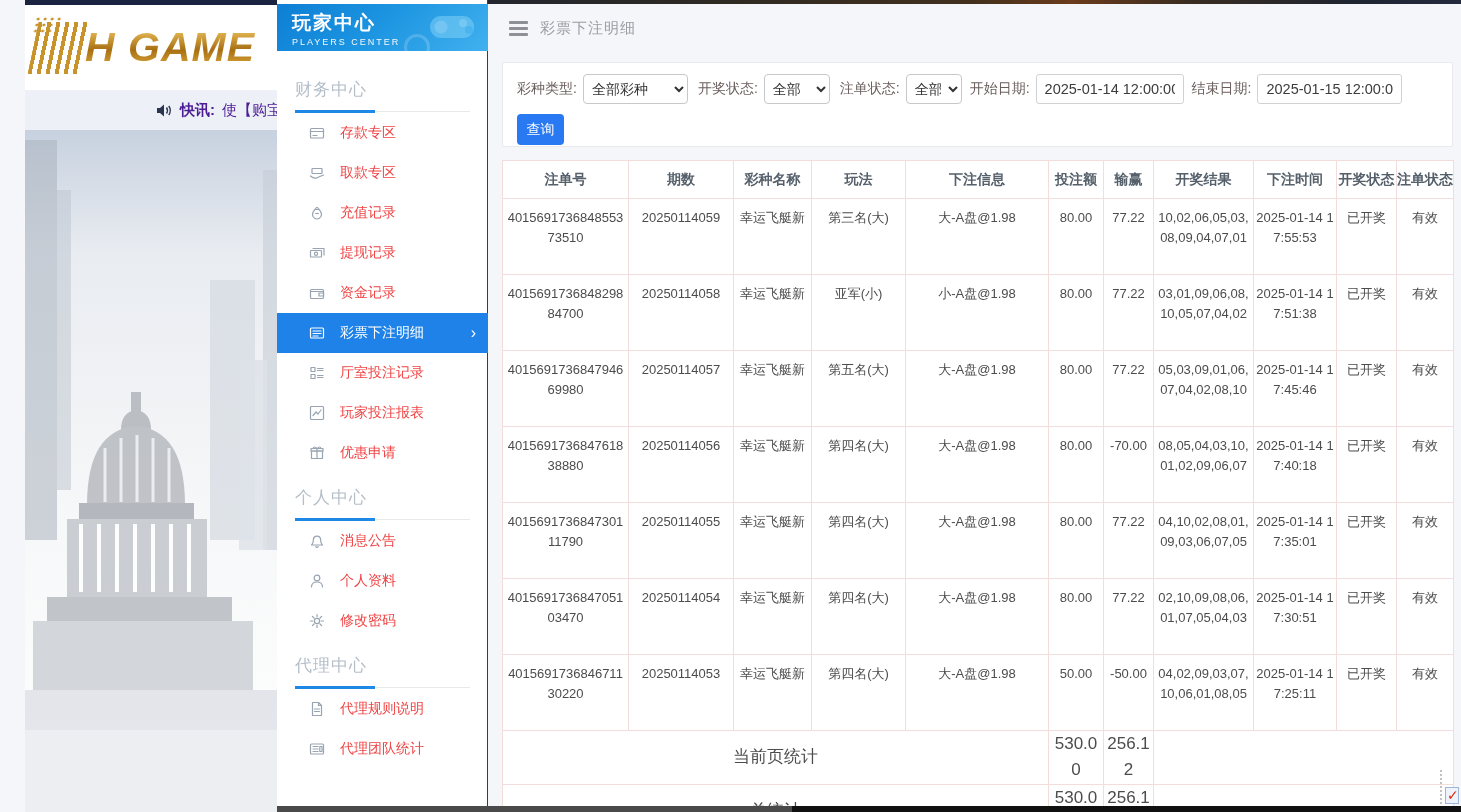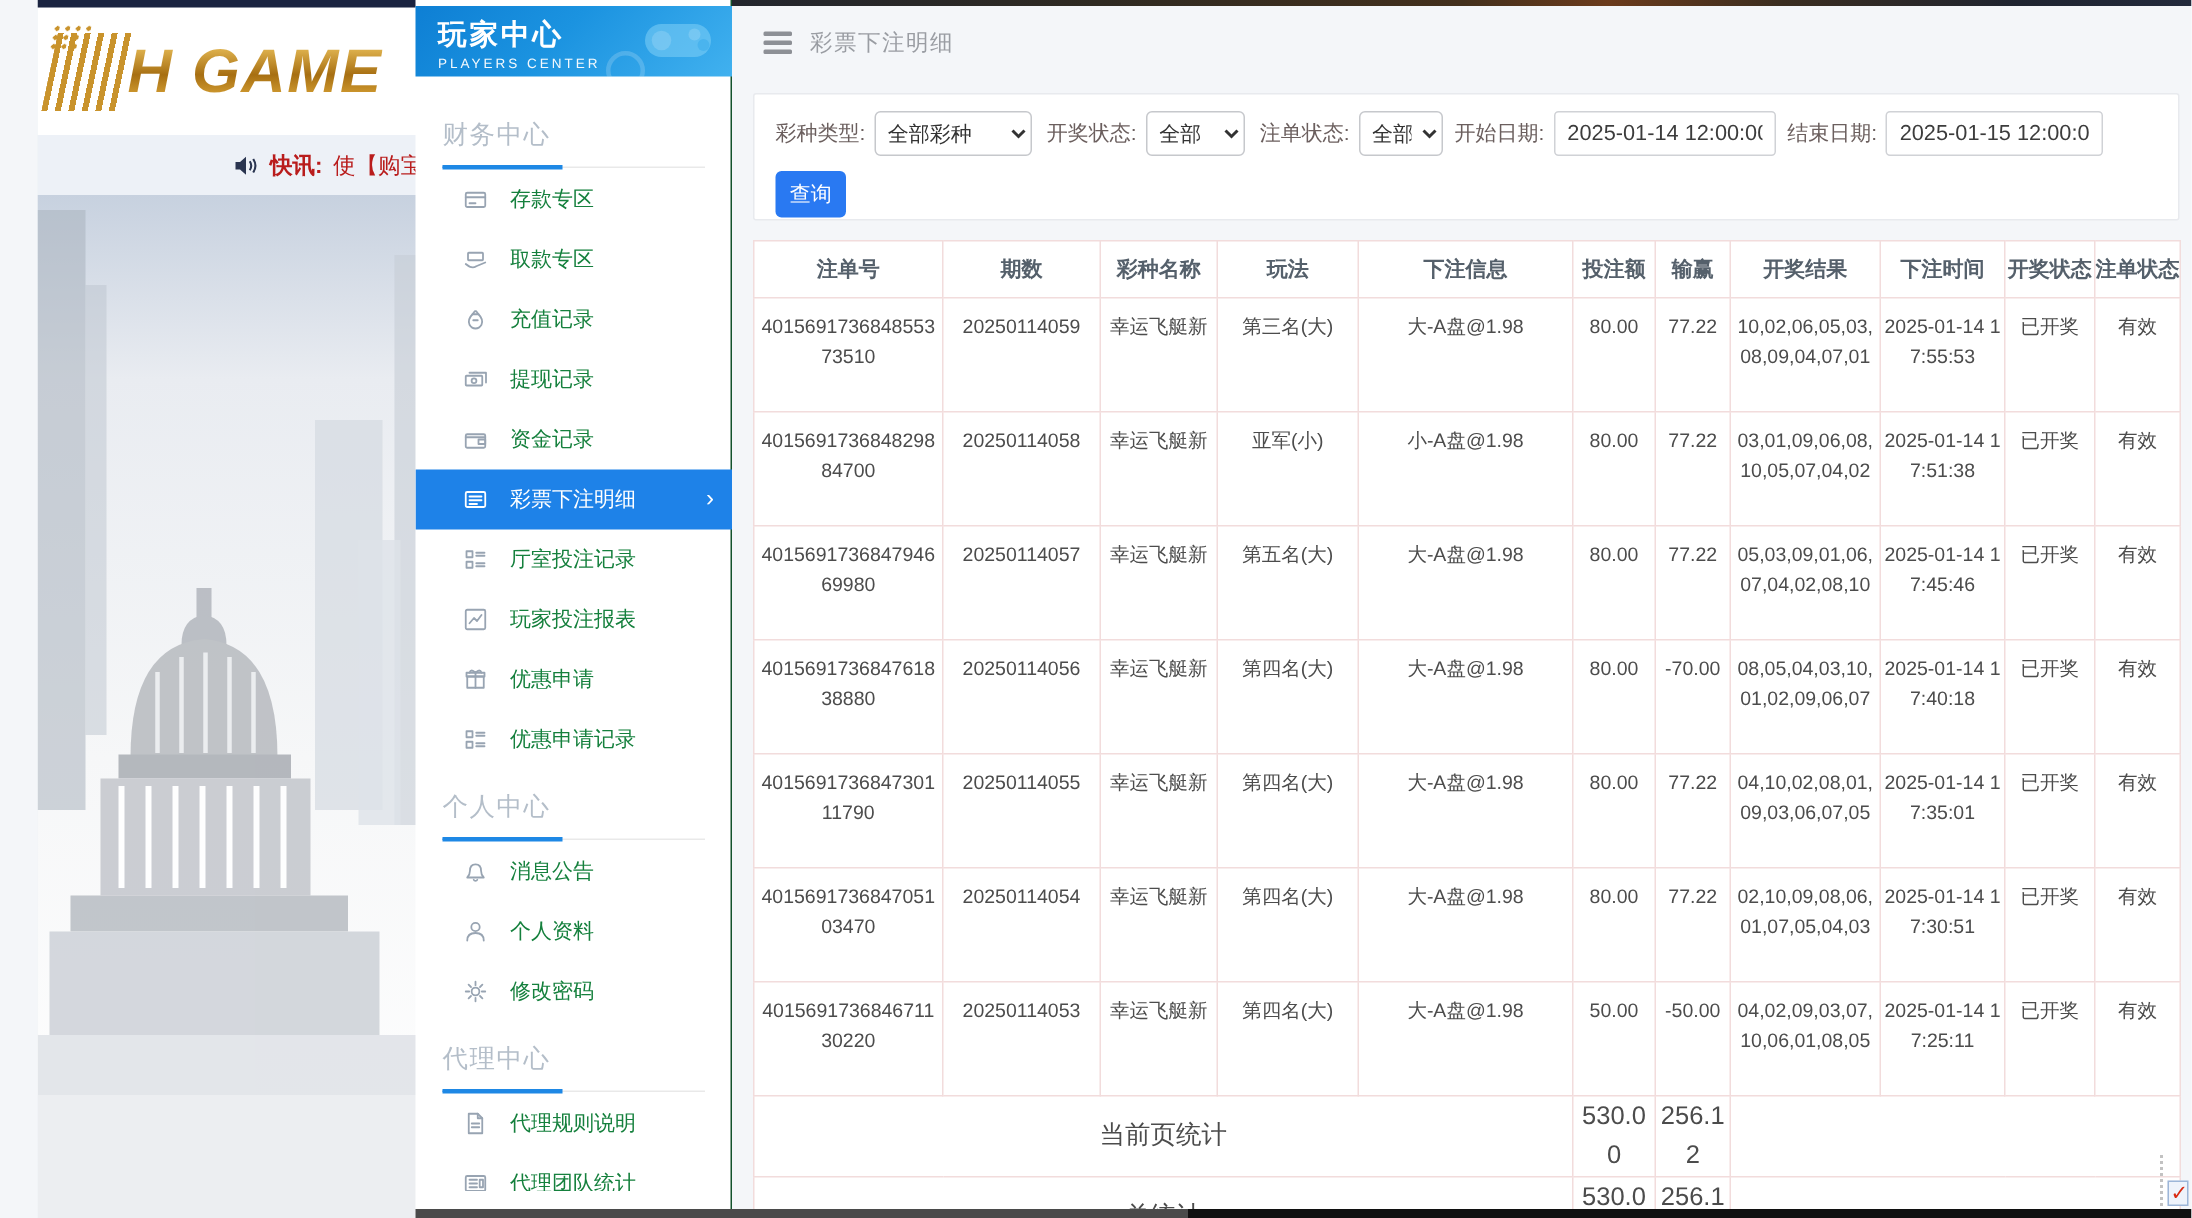--- a/index.html
+++ b/index.html
@@ -17,42 +17,42 @@
   .logo-stripes { width:52px; height:52px; transform:skewX(-12deg);
                background:repeating-linear-gradient(90deg,#c9932c 0 4px,#ffffff 4px 9px);
                position:relative; }
   .logo-stripes:before { content:""; position:absolute; left:-4px; top:-6px; width:26px; height:18px;
                background:radial-gradient(circle 1.6px at 3px 3px,#c9932c 98%,transparent) 0 0/7px 6px; }
   .logo-text { font-size:41px; font-weight:bold; font-style:italic; letter-spacing:1px; white-space:nowrap;
                background:linear-gradient(180deg,#eec45e 8%,#a76f12 55%,#e0ab3c 95%);
                -webkit-background-clip:text; background-clip:text; color:transparent; }
   .lf-ticker { position:absolute; left:0; top:90px; width:311px; height:40px; background:#edf1f7;
                display:flex; align-items:center; padding-left:131px; gap:7px; overflow:hidden;
-               color:#b91c1c; font-size:15px; font-weight:bold; white-space:nowrap; }
+               color:#4c1d95; font-size:15px; font-weight:bold; white-space:nowrap; }
   .lf-city   { position:absolute; left:0; top:130px; width:277px; height:682px;
                background:linear-gradient(180deg,#c7d1df 0%,#e9ecf1 18%,#f6f7f8 55%,#ffffff 100%); }
   .lf-city svg { position:absolute; left:0; top:0; }
 
   
   .sidebar { position:absolute; left:277px; top:0; width:211px; height:812px; background:#ffffff;
              border-right:1px solid #14532d; z-index:3; }
   .sb-header { position:absolute; left:0; top:4px; width:211px; height:47px; overflow:hidden;
              background:linear-gradient(135deg,#0e7fd4 0%,#1b93e0 45%,#41b1ef 100%); color:#fff; padding:6px 0 0 15px; }
   .sb-title { font-size:19px; font-weight:bold; letter-spacing:2px; }
   .sb-sub   { font-size:9px; letter-spacing:2px; margin-top:1px; opacity:.95; }
   .sb-pad   { position:absolute; left:0; top:51px; width:211px; bottom:18px; padding:0 18px; overflow:hidden;margin-top:14px; }
   .sb-gamepad { position:absolute; right:10px; top:6px; opacity:.55; }
   .sb-ring  { position:absolute; right:58px; top:30px; width:26px; height:26px; border-radius:50%;
               border:3px solid rgba(255,255,255,.18); }
   .sec-title { font-size:17px; color:#b4bec9; margin-top:13px; letter-spacing:1px; }
   .sec-line  { height:3px; margin-top:9px; background:linear-gradient(90deg,#1e88e5 0 80px,#e9e9e9 80px 100%); background-size:100% 1px; background-position:0 1px; background-repeat:no-repeat; position:relative; }
   .sec-line:before { content:""; position:absolute; left:0; top:0; width:80px; height:3px; background:#1e88e5; }
   .menu { list-style:none; }
   .menu li { height:40px; display:flex; align-items:center; gap:15px; padding-left:14px; cursor:pointer;
-             font-size:14px; color:#15803d; }
+             font-size:14px; color:#ef4444; }
   .menu li .mi { width:16px; height:16px; color:#98a4b2; flex:0 0 16px; }
   .menu li.active { background:#1e82e8; color:#ffffff; margin:0 -18px; padding:0 12px 0 32px; }
   .menu li.active .mi { color:#ffffff; }
   .menu li.active .chev { margin-left:auto; font-size:16px; color:#fff; }
 
   
   .main { position:absolute; left:488px; top:0; width:973px; height:812px; background:#f4f6f9; }
   .main-strip { position:absolute; left:0; top:0; width:973px; height:4px;
              background:linear-gradient(90deg,#23262e 0%,#2f2a22 25%,#4a3category 0,#43301d 55%,#6b3b1c 62%,#3a2d20 72%,#1f2430 88%,#232a3c 100%); }
   .topbar { position:absolute; left:0; top:4px; width:973px; height:48px; display:flex; align-items:center; gap:12px; padding-left:21px; }
@@ -255,33 +255,20 @@
           <span class="mi"><svg viewBox="0 0 16 16" width="16" height="16">
               <g fill="none" stroke="currentColor" stroke-width="1.2" stroke-linecap="round" stroke-linejoin="round">
                 <rect x="2.5" y="6" width="11" height="7.5"></rect>
                 <rect x="2" y="3.5" width="12" height="2.5"></rect>
                 <line x1="8" y1="3.5" x2="8" y2="13.5"></line>
                 <path d="M8,3.5 q-3,-3 -4,0 M8,3.5 q3,-3 4,0"></path>
               </g>
             </svg></span>
           <span>优惠申请</span>
         </li>
-        <li>
-          <span class="mi"><svg viewBox="0 0 16 16" width="16" height="16">
-              <g fill="none" stroke="currentColor" stroke-width="1.2" stroke-linecap="round" stroke-linejoin="round">
-                <rect x="2" y="2.5" width="4" height="4"></rect>
-                <line x1="8.5" y1="3.5" x2="14" y2="3.5"></line>
-                <line x1="8.5" y1="5.5" x2="14" y2="5.5"></line>
-                <rect x="2" y="9.5" width="4" height="4"></rect>
-                <line x1="8.5" y1="10.5" x2="14" y2="10.5"></line>
-                <line x1="8.5" y1="12.5" x2="14" y2="12.5"></line>
-              </g>
-            </svg></span>
-          <span>优惠申请记录</span>
-        </li>
       </ul>
       <div class="sec-title">个人中心</div>
       <div class="sec-line"></div>
       <ul class="menu">
         <li>
           <span class="mi"><svg viewBox="0 0 16 16" width="16" height="16">
               <g fill="none" stroke="currentColor" stroke-width="1.2" stroke-linecap="round" stroke-linejoin="round">
                 <path d="M2.5,12 h11 c-1.2,-1.2 -1.8,-2.4 -1.8,-4.5 c0,-2.8 -1.6,-4.3 -3.7,-4.3 s-3.7,1.5 -3.7,4.3 c0,2.1 -0.6,3.3 -1.8,4.5 Z"></path>
                 <path d="M6.8,13.5 a1.3,1.3 0 0 0 2.4,0"></path>
               </g>

